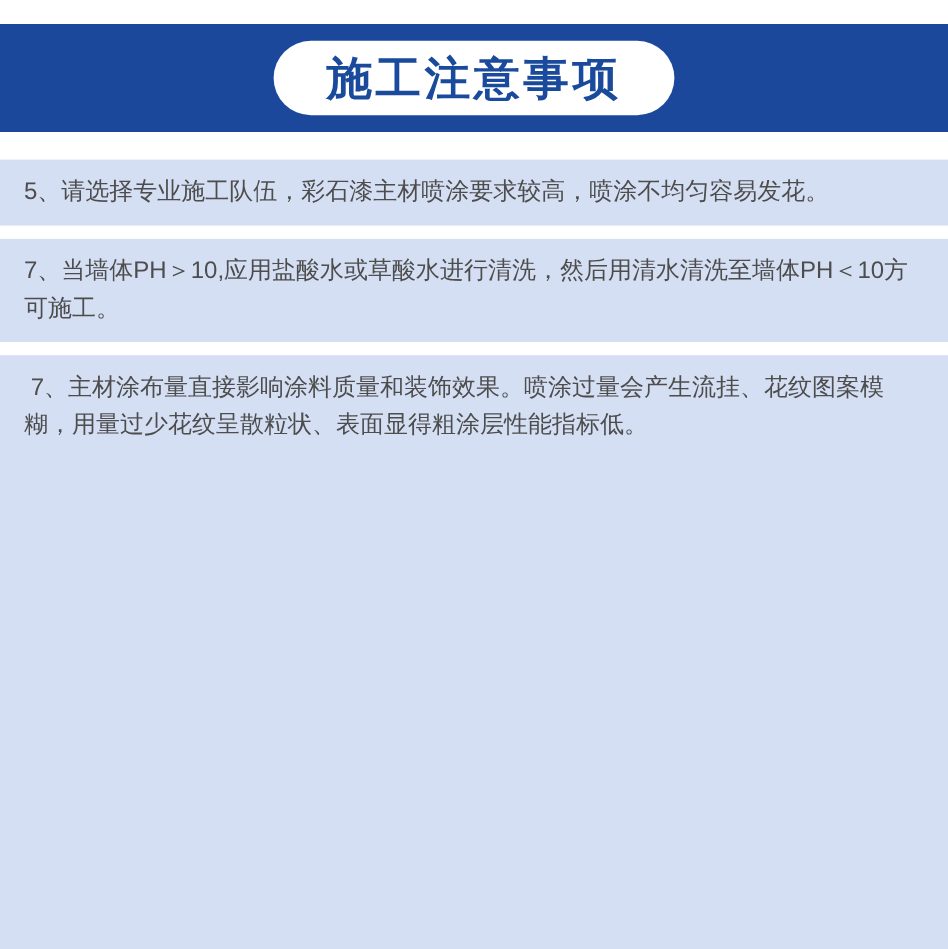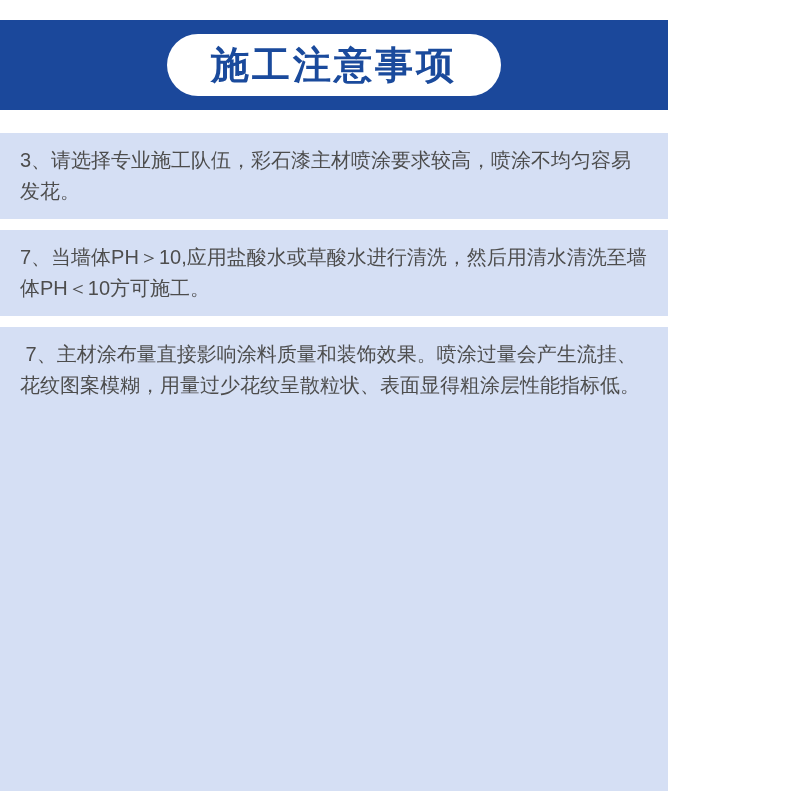--- a/index.html
+++ b/index.html
@@ -11,21 +11,21 @@
   * { box-sizing: border-box; }
   html, body { margin: 0; padding: 0; }
   body {
     width: 790px;
     height: 791px;
     background: #ffffff;
     font-family: "Liberation Sans", "DejaVu Sans", sans-serif;
     overflow: hidden;
   }
   .page {
-    width: 668px;
+    width: 790px;
     height: 791px;
     display: flex;
     flex-direction: column;
     background: #ffffff;
   }
   .band {
     flex: 0 0 auto;
     margin-top: 20px;
     height: 90px;
     background: var(--band-blue);
@@ -79,21 +79,21 @@
 <div class="page">
 
   <header class="band">
     <div class="pill">
       <h1 class="title">施工注意事项</h1>
     </div>
   </header>
 
   <main class="cards">
     <section class="card">
-      <p class="note-text">3、请选择专业施工队伍，彩石漆主材喷涂要求较高，喷涂不均匀容易发花。</p>
+      <p class="note-text">5、请选择专业施工队伍，彩石漆主材喷涂要求较高，喷涂不均匀容易发花。</p>
     </section>
     <section class="card">
       <p class="note-text">7、当墙体PH＞10,应用盐酸水或草酸水进行清洗，然后用清水清洗至墙体PH＜10方可施工。</p>
     </section>
     <section class="card">
       <p class="note-text"> 7、主材涂布量直接影响涂料质量和装饰效果。喷涂过量会产生流挂、花纹图案模糊，用量过少花纹呈散粒状、表面显得粗涂层性能指标低。</p>
     </section>
   </main>
 
 </div>

